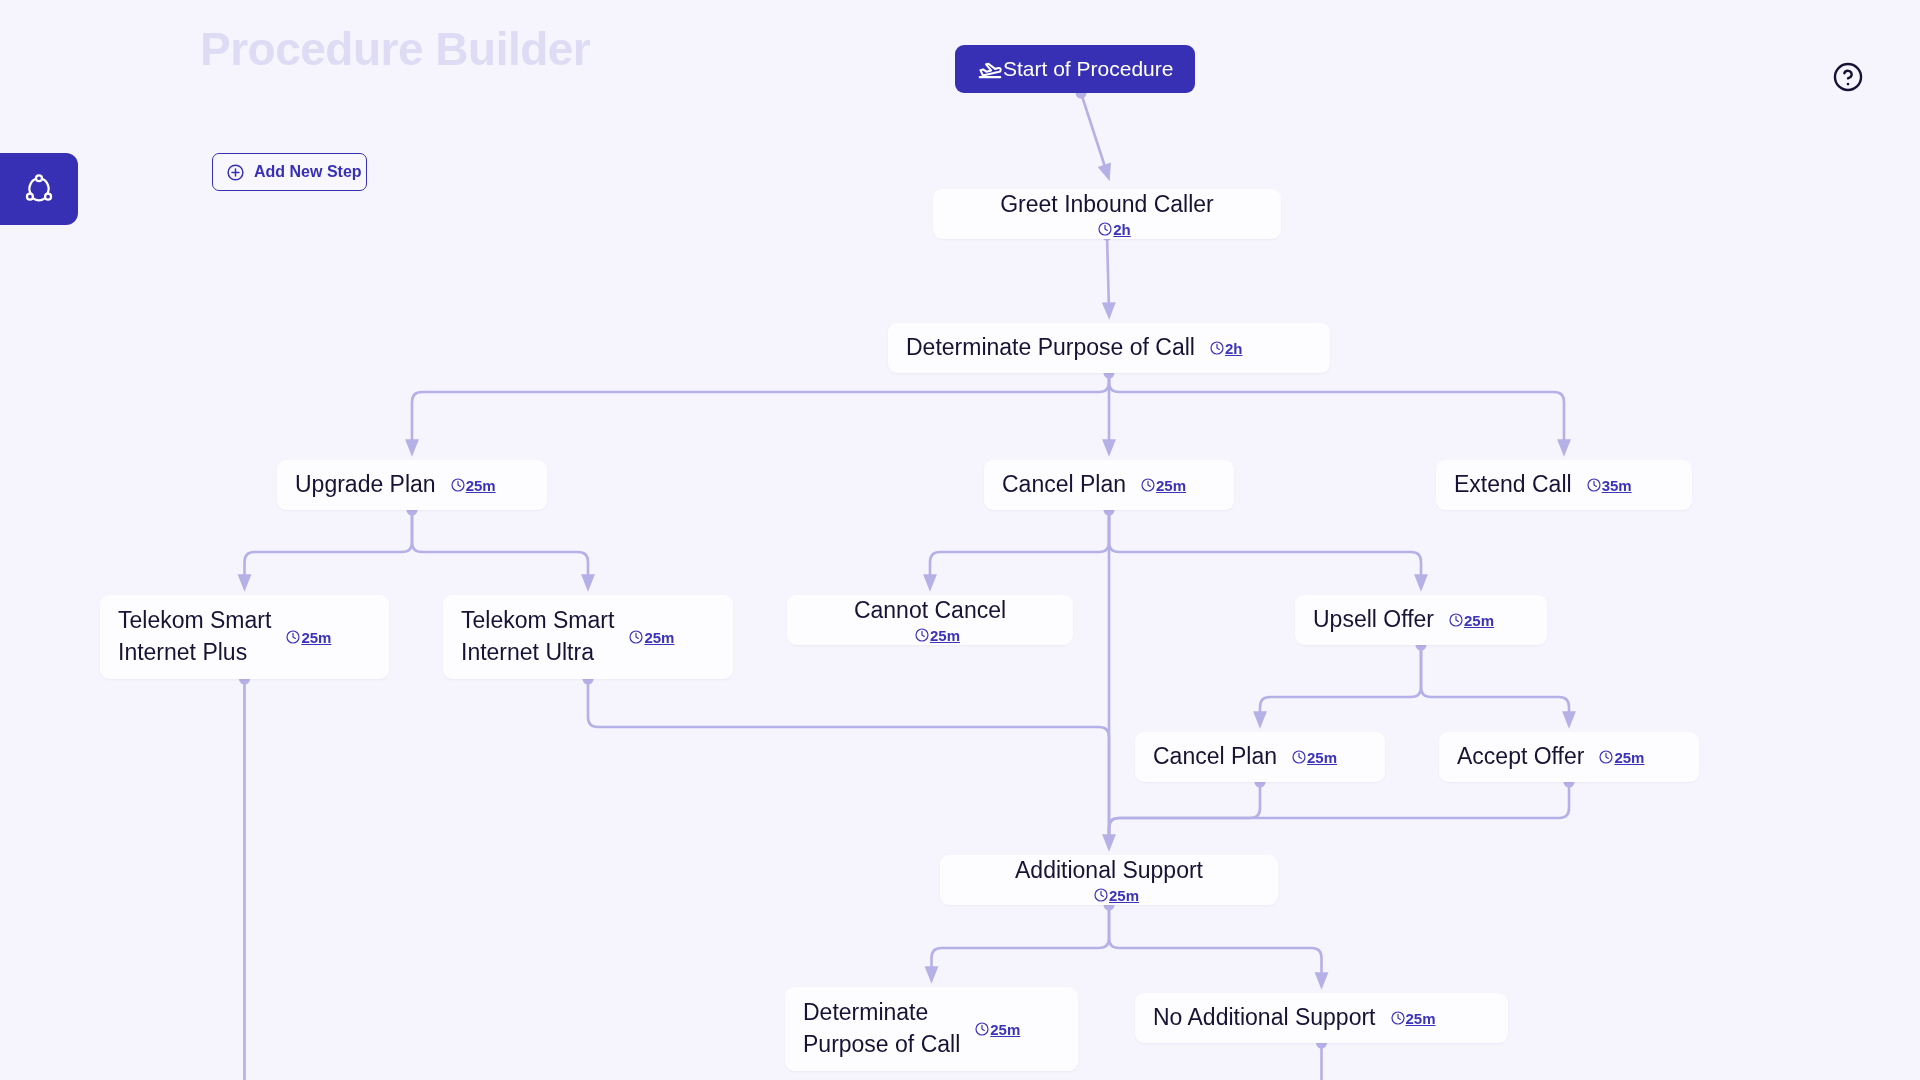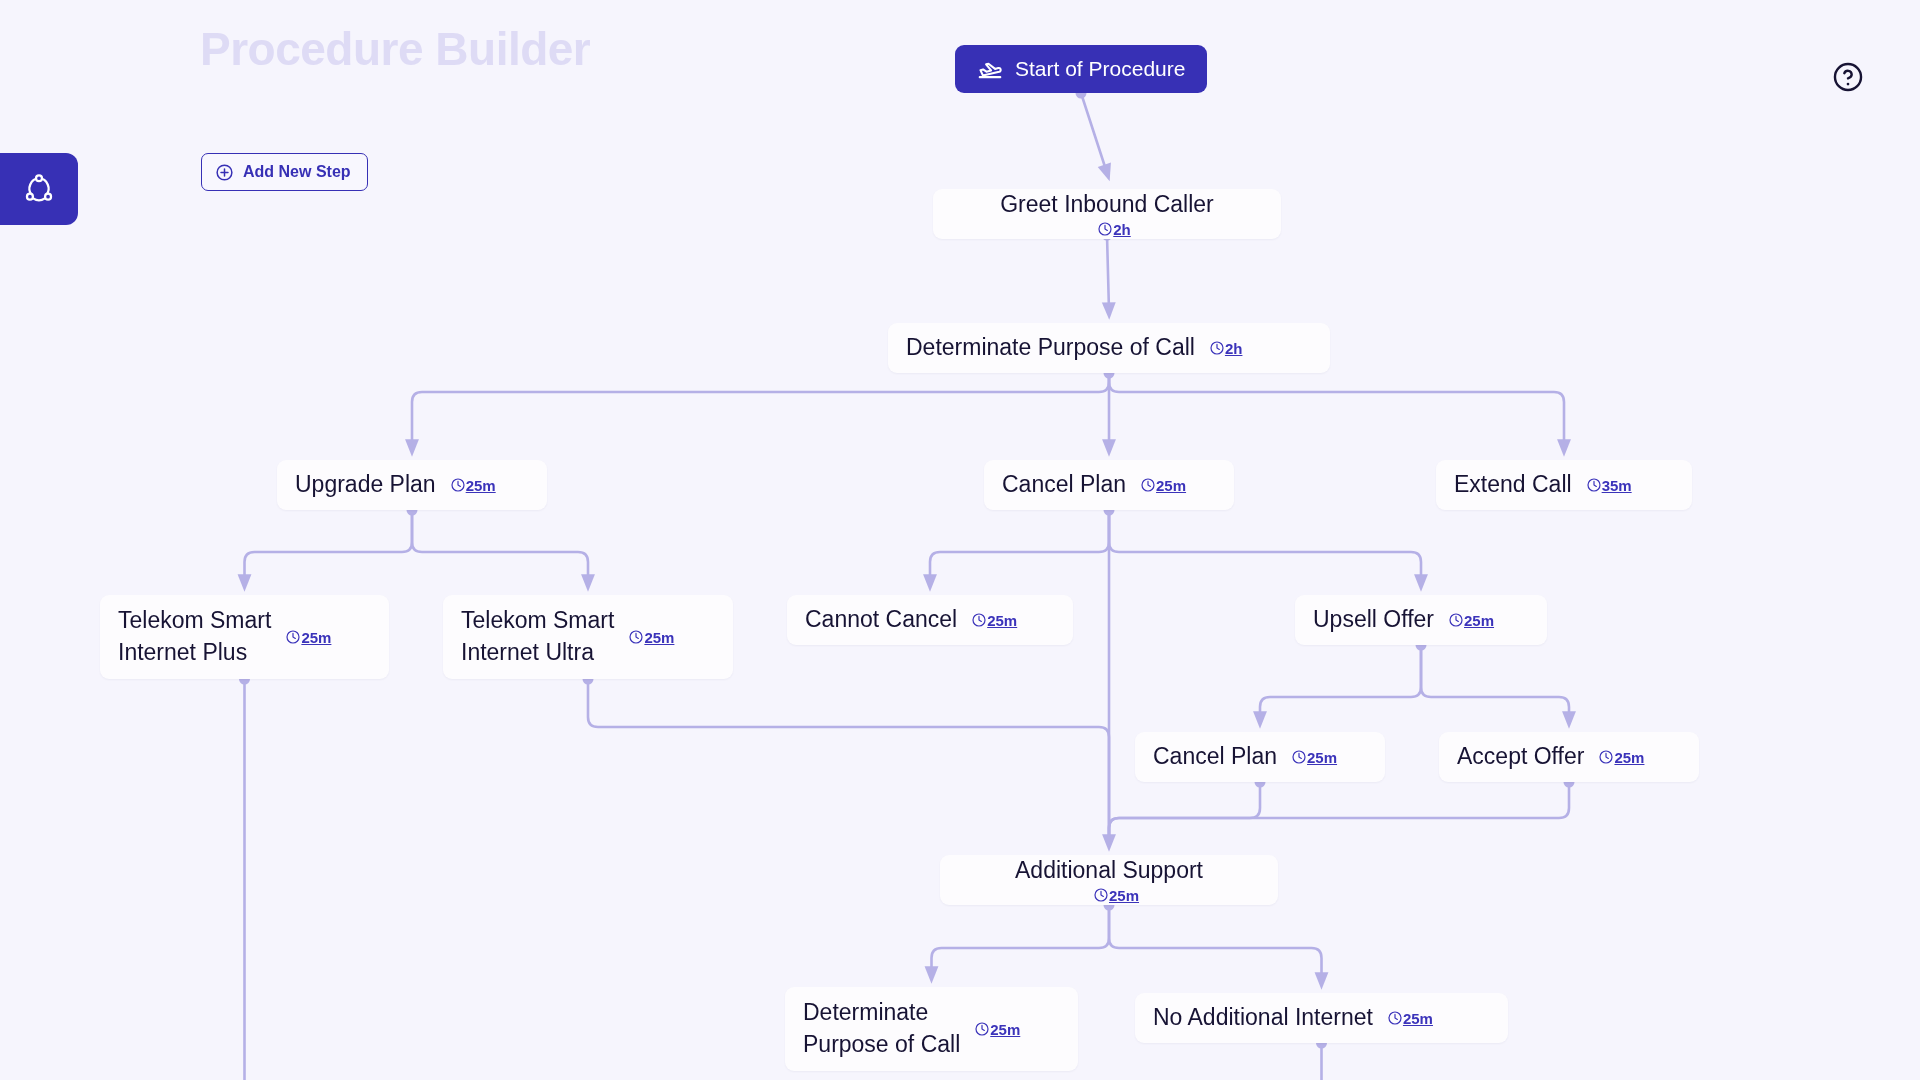--- a/index.html
+++ b/index.html
@@ -27,22 +27,22 @@
   .page-title{
     position:absolute; left:200px; top:22px;
     font-size:46px; font-weight:700; letter-spacing:-0.5px;
     color:#dedbf5;
     white-space:nowrap;
     text-align:right;
   }
 
   
   .add-step-btn{
-    position:absolute; left:201px; top:153px;
-    height:38px; padding:0 16px 0 13px;
+    position:absolute; left:212px; top:153px;
+    height:38px; padding:0 4px 0 13px;
     display:flex; align-items:center; gap:9px;
     background:#f8f7fe;
     border:1.4px solid #3730b5;
     border-radius:7px;
     color:#3730b5;
     font-size:16px; font-weight:700;
     cursor:pointer; white-space:nowrap;
   }
   .add-step-btn svg{ display:block; }
 
@@ -52,21 +52,21 @@
     width:34px; height:34px;
     cursor:pointer;
   }
 
   
   #edges{ position:absolute; left:0; top:0; width:1920px; height:1080px; pointer-events:none; }
 
   
   .start-node{
     position:absolute;
-    display:flex; align-items:center; gap:12px;
+    display:flex; align-items:center; gap:0;
     background:#3730b5;
     border-radius:9px;
     color:#fff;
     font-size:21px;
     padding:0 22px;
     height:48px;
     white-space:nowrap;
     cursor:pointer;
   }
   .start-node svg{ display:block; flex:none; }
@@ -316,21 +316,21 @@
         <span class="badge">
           <span>
             <svg width="16" height="16" viewBox="0 0 24 24" fill="none" stroke="#3b33ba" stroke-width="1.8" stroke-linecap="round" stroke-linejoin="round">
    <circle cx="12" cy="12" r="9"></circle>
               <path d="M12 6.7V12l3.5 2.1"></path>
             </svg>
           </span>
           <span>25m</span>
         </span>
       </div>
-      <div class="node" id="n-cannot" style="left: 787px; top: 595px; width: 286px; height: 50px;">
+      <div class="node" id="n-cannot" style="left: 787px; top: 595px; width: 286px; height: 50px; flex-direction: column;">
         <span class="label">Cannot Cancel</span>
         <span class="badge">
           <span>
             <svg width="16" height="16" viewBox="0 0 24 24" fill="none" stroke="#3b33ba" stroke-width="1.8" stroke-linecap="round" stroke-linejoin="round">
    <circle cx="12" cy="12" r="9"></circle>
               <path d="M12 6.7V12l3.5 2.1"></path>
             </svg>
           </span>
           <span>25m</span>
         </span>
@@ -390,21 +390,21 @@
           <span>
             <svg width="16" height="16" viewBox="0 0 24 24" fill="none" stroke="#3b33ba" stroke-width="1.8" stroke-linecap="round" stroke-linejoin="round">
    <circle cx="12" cy="12" r="9"></circle>
               <path d="M12 6.7V12l3.5 2.1"></path>
             </svg>
           </span>
           <span>25m</span>
         </span>
       </div>
       <div class="node" id="n-no-support" style="left: 1135px; top: 993px; width: 373px; height: 50px;">
-        <span class="label">No Additional Internet</span>
+        <span class="label">No Additional Support</span>
         <span class="badge">
           <span>
             <svg width="16" height="16" viewBox="0 0 24 24" fill="none" stroke="#3b33ba" stroke-width="1.8" stroke-linecap="round" stroke-linejoin="round">
    <circle cx="12" cy="12" r="9"></circle>
               <path d="M12 6.7V12l3.5 2.1"></path>
             </svg>
           </span>
           <span>25m</span>
         </span>
       </div>

